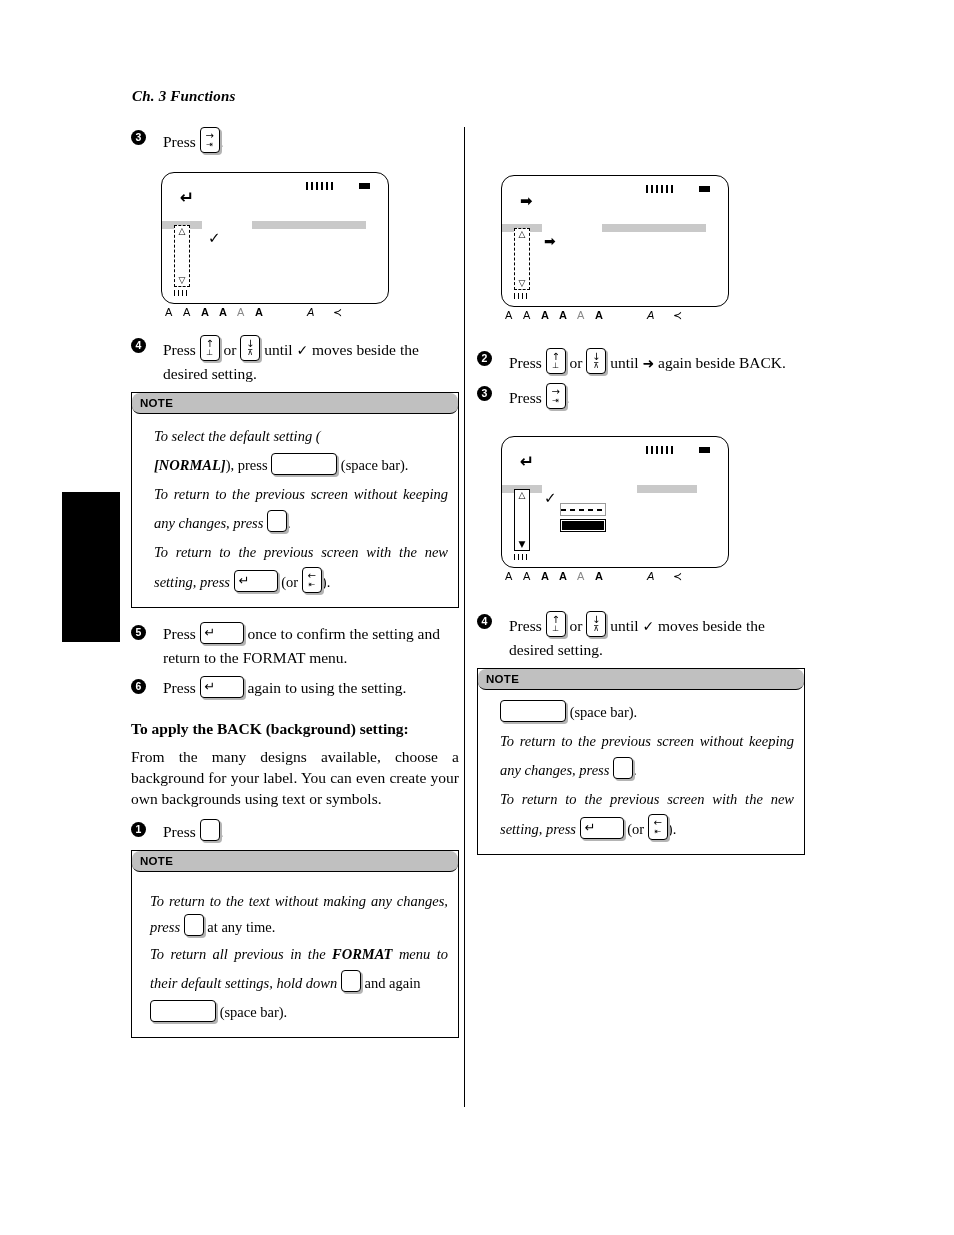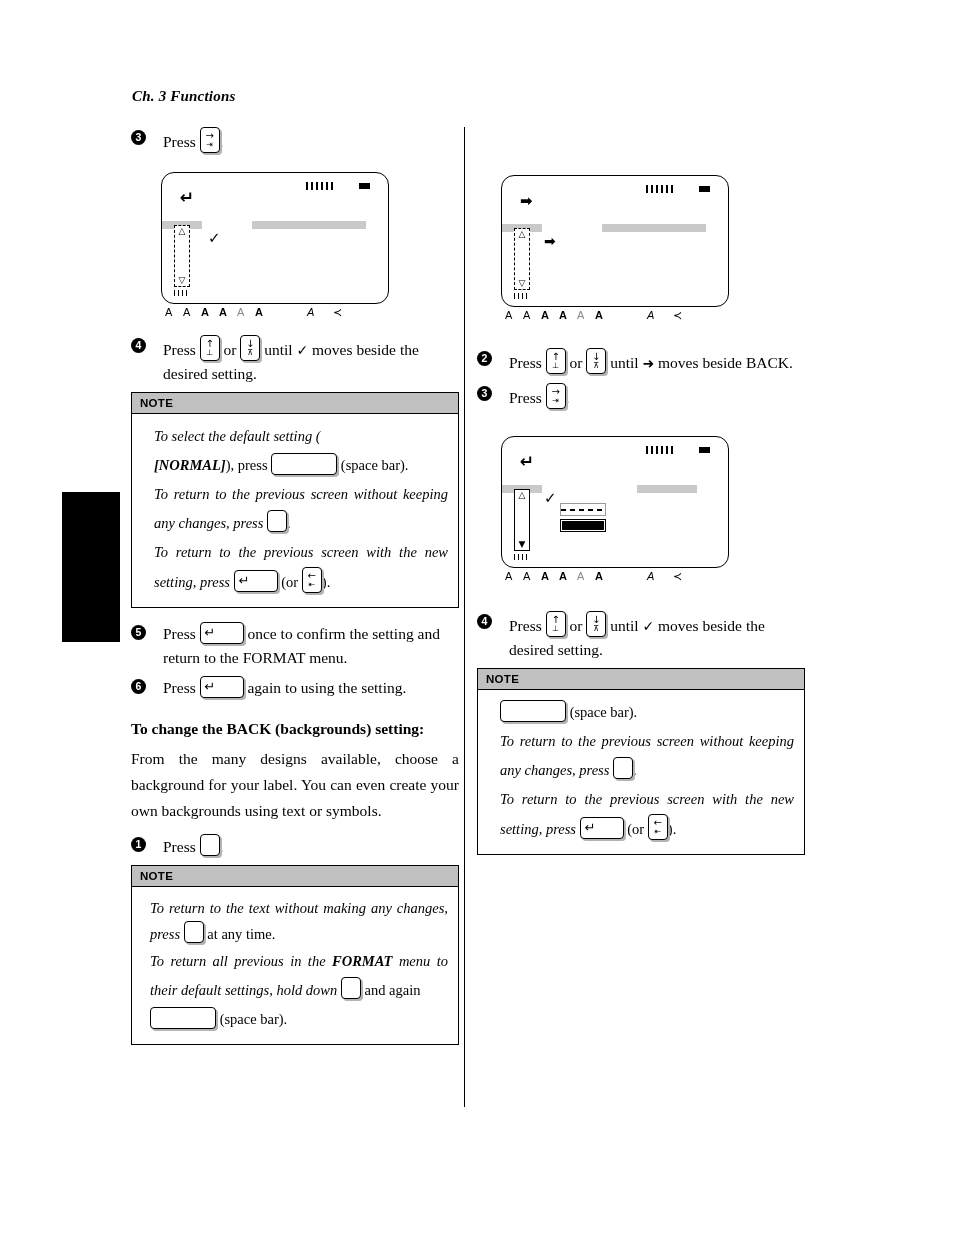--- a/index.html
+++ b/index.html
@@ -154,40 +154,41 @@
   .section-head {
     font-family: "Liberation Serif", serif;
     font-size: 15.5px;
     font-weight: bold;
     margin-top: 20px;
     margin-bottom: 8px;
   }
   .body-para {
     font-family: "Liberation Serif", serif;
     font-size: 15.5px;
-    line-height: 26px;
+    line-height: 21px;
     text-align: justify;
     margin-bottom: 10px;
   }
 
   
   .note {
     border: 1.6px solid #000;
     margin-top: 6px;
     margin-bottom: 14px;
     background: #ffffff;
   }
   .note-head {
     background: #c0c0c0;
     border-bottom: 1.6px solid #000;
     font-family: "Liberation Sans", sans-serif;
     font-size: 11.5px;
     font-weight: bold;
     padding: 4px 8px 4px 8px;
     letter-spacing: 0.3px;
+    border-radius: 8px;
   }
   .note-body {
     padding: 8px 10px 10px 22px;
   }
   .note-line {
     font-family: "Liberation Serif", serif;
     font-style: italic;
     font-size: 14.5px;
     line-height: 29px;
     text-align: justify;
@@ -432,33 +433,33 @@
         <span>menu.</span></span>
     </div>
 
     <div class="step" style="margin-top:6px;">
       <span class="step-num">6</span>
       <span class="step-body nojust"><span>Press</span>
         <span class="key key-wide"><span class="key-ret">↵</span></span>
         <span>again to using the setting.</span></span>
     </div>
 
-    <div class="section-head">To change the BACK (backgrounds) setting:</div>
+    <div class="section-head">To apply the BACK (background) setting:</div>
     <div class="body-para">From the many designs available, choose a background for your label. You can even create your own backgrounds using text or symbols.</div>
 
     <div class="step">
       <span class="step-num">1</span>
       <span class="step-body nojust"><span>Press</span>
         <span class="key key-blank"></span><span>.</span></span>
     </div>
 
     <div class="note">
       <div class="note-head">NOTE</div>
       <div class="note-body" style="padding-left:18px;">
-        <div class="note-line" style="line-height:26px;"><span>To return to the text without making any changes, press</span>
+        <div class="note-line" style="line-height:26px;margin-top:8px;"><span>To return to the text without making any changes, press</span>
           <span class="key key-blank"></span>
           <span class="roman">at any time.</span></div>
         <div class="note-line"><span>To return all previous in the</span>
           <span class="bi">FORMAT</span>
           <span>menu to their default settings, hold down</span>
           <span class="key key-blank"></span>
           <span class="roman">and again</span></div>
         <div class="note-line"><span class="key key-space"></span>
           <span class="roman">(space bar).</span></div>
       </div>
@@ -495,21 +496,21 @@
     </div>
 
     <div class="step" style="margin-top:24px;">
       <span class="step-num">2</span>
       <span class="step-body"><span>Press</span>
         <span class="key key-sm"><span class="key-stack top">↑</span><span class="key-stack bot">⊥</span></span>
         <span>or</span>
         <span class="key key-sm"><span class="key-stack top">↓</span><span class="key-stack bot">⊼</span></span>
         <span>until</span>
         <span class="inline-arrow">➜</span>
-        <span>moves beside</span>
+        <span>again beside</span>
         <span class="bold">BACK</span><span>.</span></span>
     </div>
 
     <div class="step" style="margin-top:8px;">
       <span class="step-num">3</span>
       <span class="step-body nojust"><span>Press</span>
         <span class="key key-sm"><span class="key-stack top">→</span><span class="key-stack bot">⇥</span></span><span>.</span></span>
     </div>
 
     <div class="lcd-wrap" style="margin-top:26px;margin-left:24px;">

